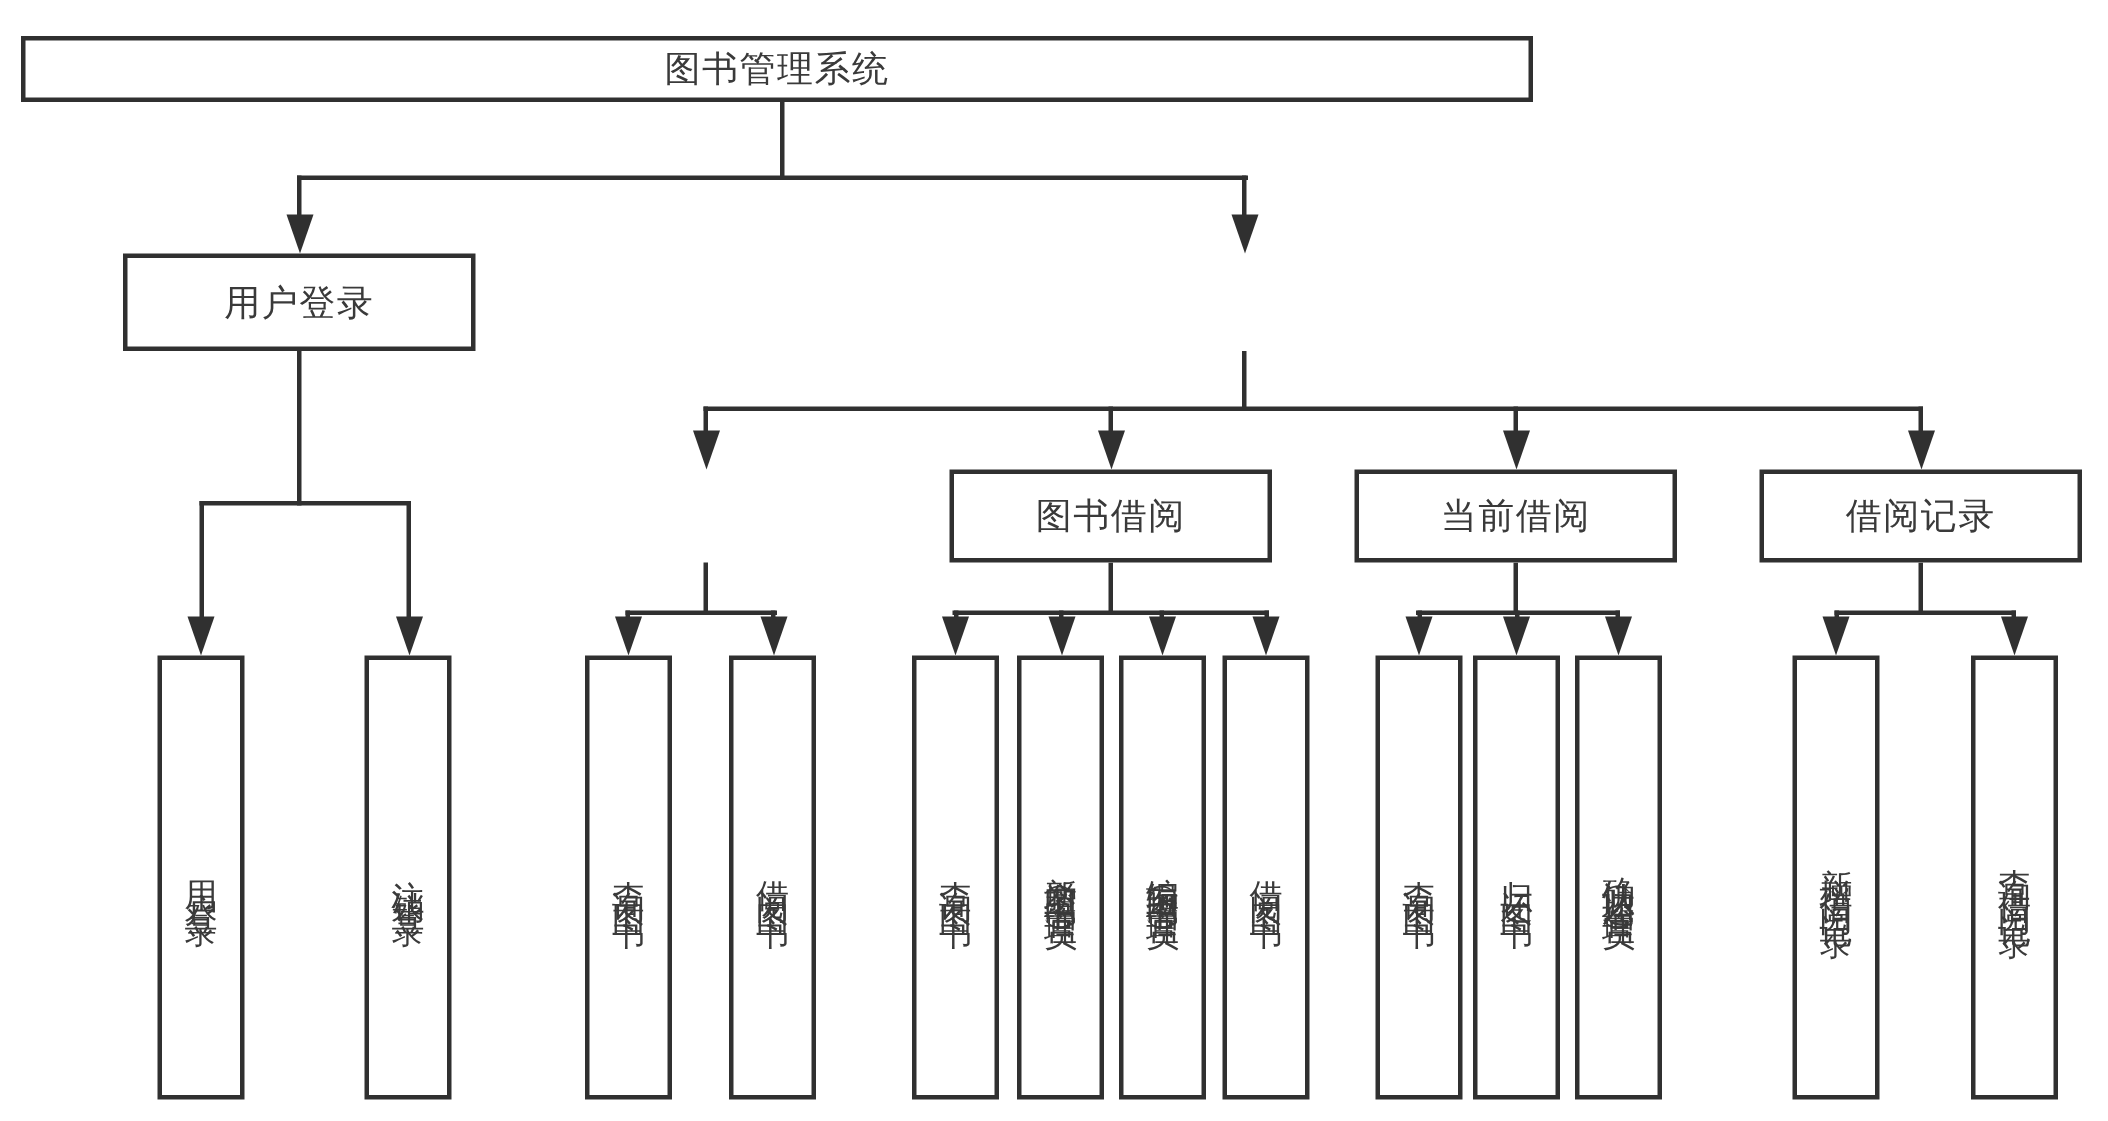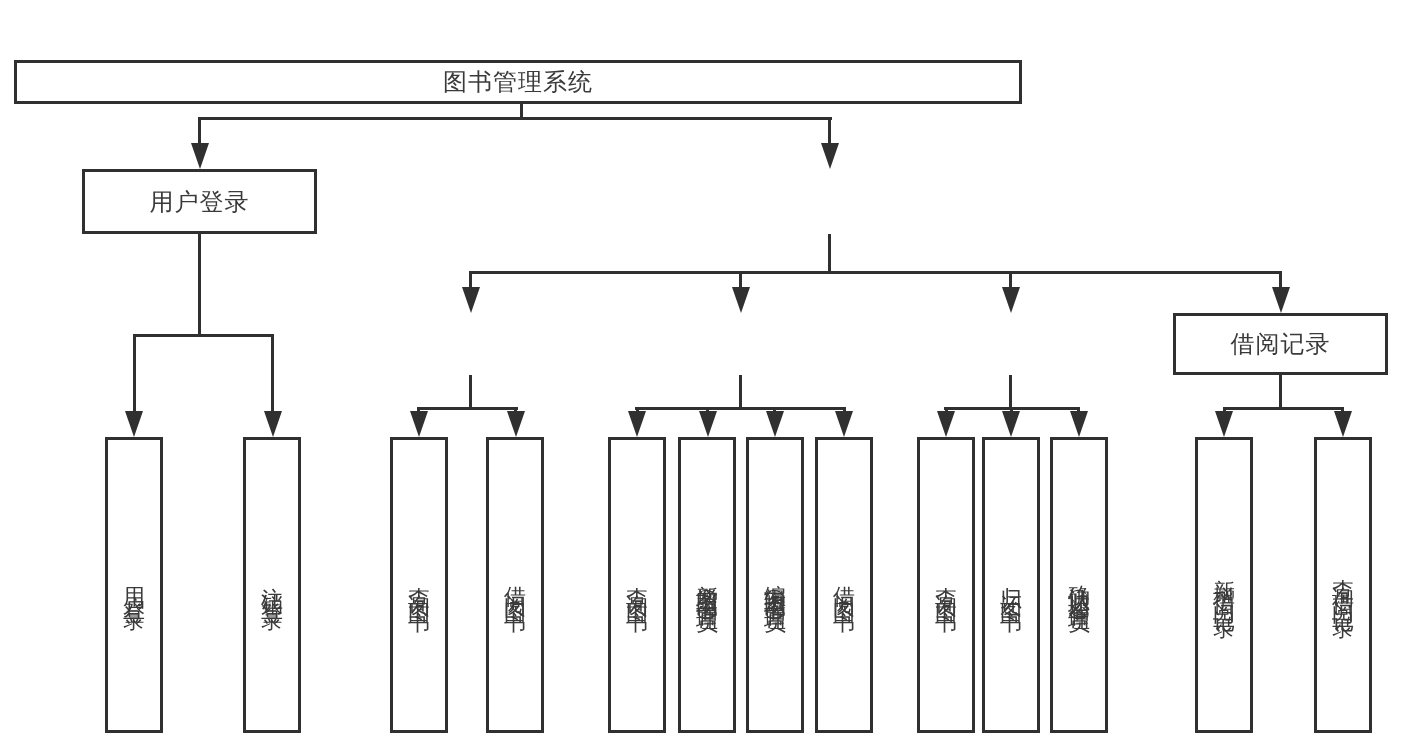--- a/index.html
+++ b/index.html
@@ -114,28 +114,34 @@
   <div class="arrow" style="left:628px; top:411px;"></div>
   <div class="arrow" style="left:699px; top:411px;"></div>
   <div class="arrow" style="left:766px; top:411px;"></div>
   <div class="arrow" style="left:835px; top:411px;"></div>
   <div class="arrow" style="left:937px; top:411px;"></div>
   <div class="arrow" style="left:1002px; top:411px;"></div>
   <div class="arrow" style="left:1070px; top:411px;"></div>
   <div class="arrow" style="left:1215px; top:411px;"></div>
   <div class="arrow" style="left:1334px; top:411px;"></div>
 
-  <div class="box hbox" style="left:14px; top:24px; width:1008px; height:44px;margin-top:36px;">
+  <div class="box hbox" style="left:14px; top:24px; width:1008px; height:44px;">
       <span>图书管理系统</span>
     </div>
 
   <div class="box hbox" style="left:82px; top:169px; width:235px; height:65px;">
       <span>用户登录</span>
     </div>
 
+  <div class="box hbox" style="left:633px; top:313px; width:215px; height:62px;">
+      <span>图书借阅</span>
+    </div>
+  <div class="box hbox" style="left:903px; top:313px; width:215px; height:62px;">
+      <span>当前借阅</span>
+    </div>
   <div class="box hbox" style="left:1173px; top:313px; width:215px; height:62px;">
       <span>借阅记录</span>
     </div>
 
   <div class="box vbox" style="left:105px; top:437px; width:58px; height:296px;">
       <span>用户登录</span>
     </div>
   <div class="box vbox" style="left:243px; top:437px; width:58px; height:296px;">
       <span>注销登录</span>
     </div>

